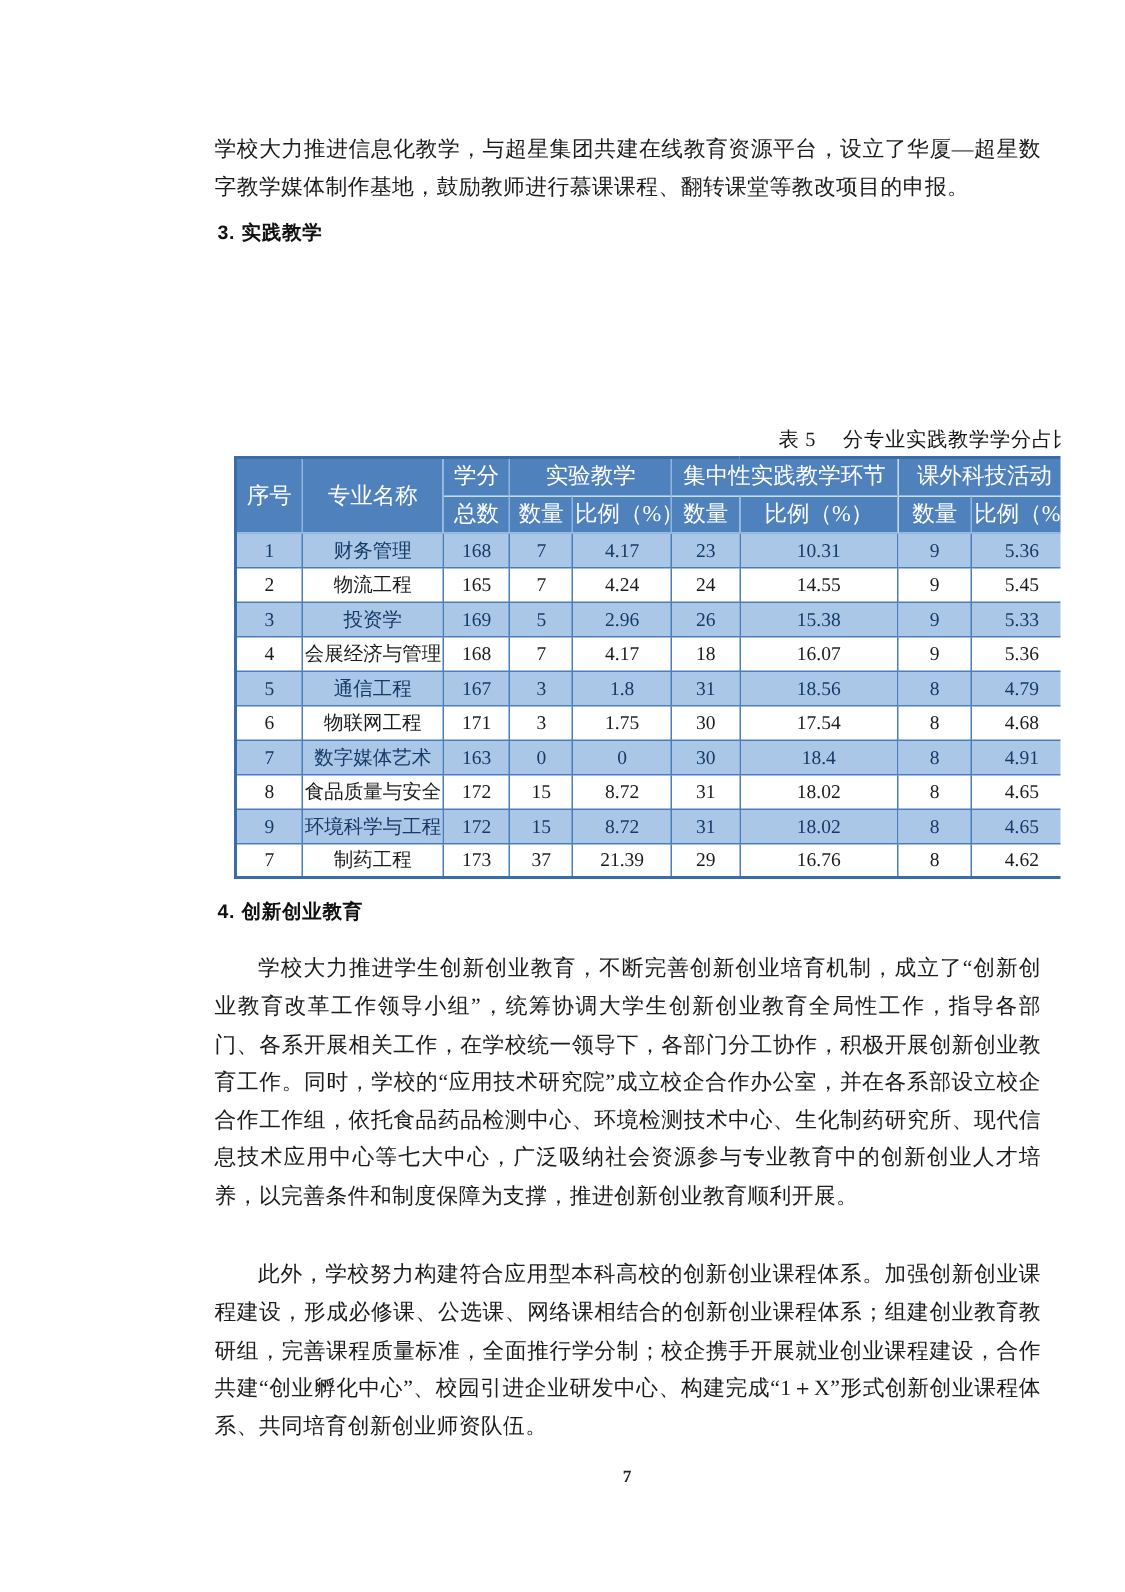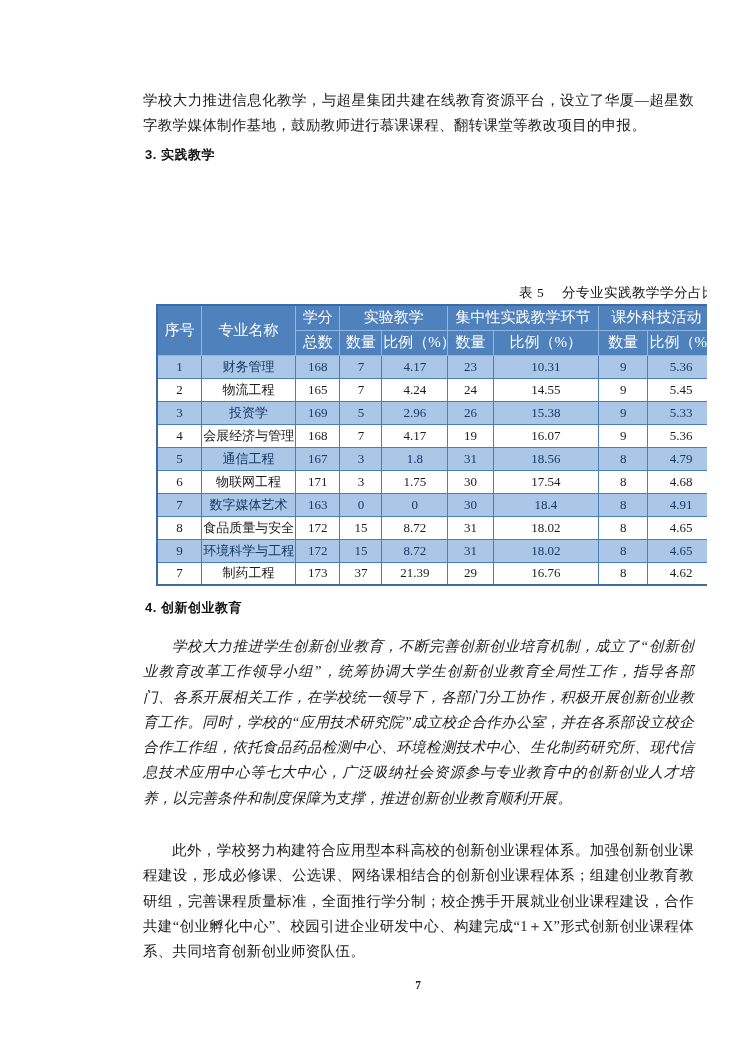--- a/index.html
+++ b/index.html
@@ -20,21 +20,21 @@
     width: 551px;
     font-size: 14.5px;
     line-height: 25.3px;
     text-align: justify;
     color: #1b1b1b;
     letter-spacing: 0.3px;
   }
   .indent { text-indent: 2em; }
   .p1 { top: 88px; }
   .p2 { top: 186px; }
-  .p3 { top: 634px; font-style: italic; }
+  .p3 { top: 634px; }
   .p4 { top: 838px; }
   .heading {
     position: absolute;
     left: 102px;
     font-family: "Liberation Sans", "DejaVu Sans", sans-serif;
     font-size: 13px;
     font-weight: 600;
     color: #111111;
     letter-spacing: 0.5px;
   }
@@ -179,21 +179,21 @@
             <td>15.38</td>
             <td>9</td>
             <td>5.33</td>
           </tr>
           <tr>
             <td>4</td>
             <td>会展经济与管理</td>
             <td>168</td>
             <td>7</td>
             <td>4.17</td>
-            <td>19</td>
+            <td>18</td>
             <td>16.07</td>
             <td>9</td>
             <td>5.36</td>
           </tr>
           <tr class="alt">
             <td>5</td>
             <td>通信工程</td>
             <td>167</td>
             <td>3</td>
             <td>1.8</td>

